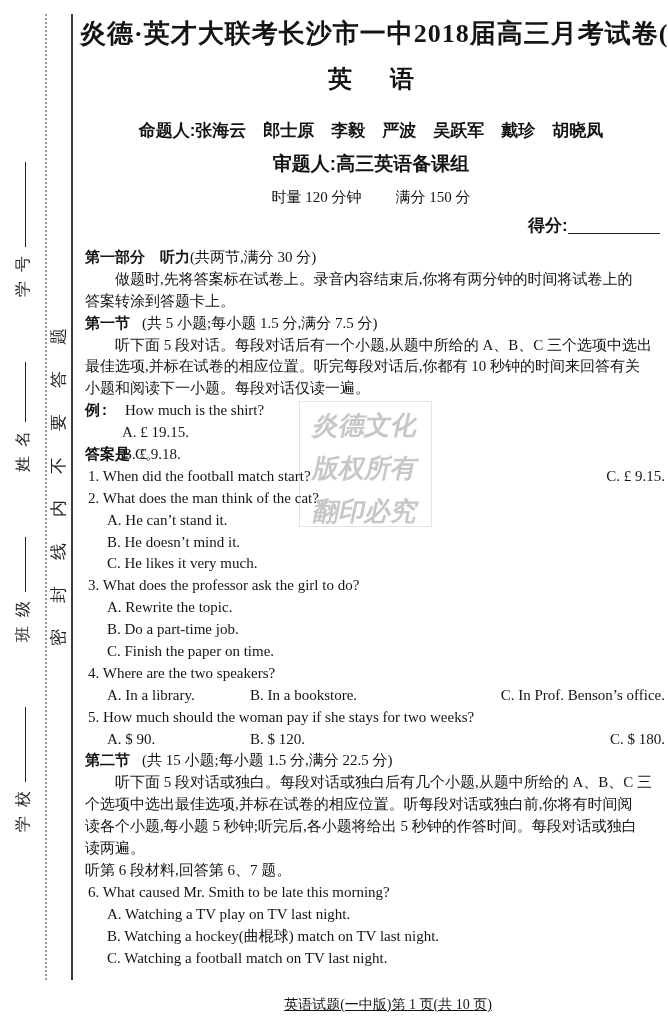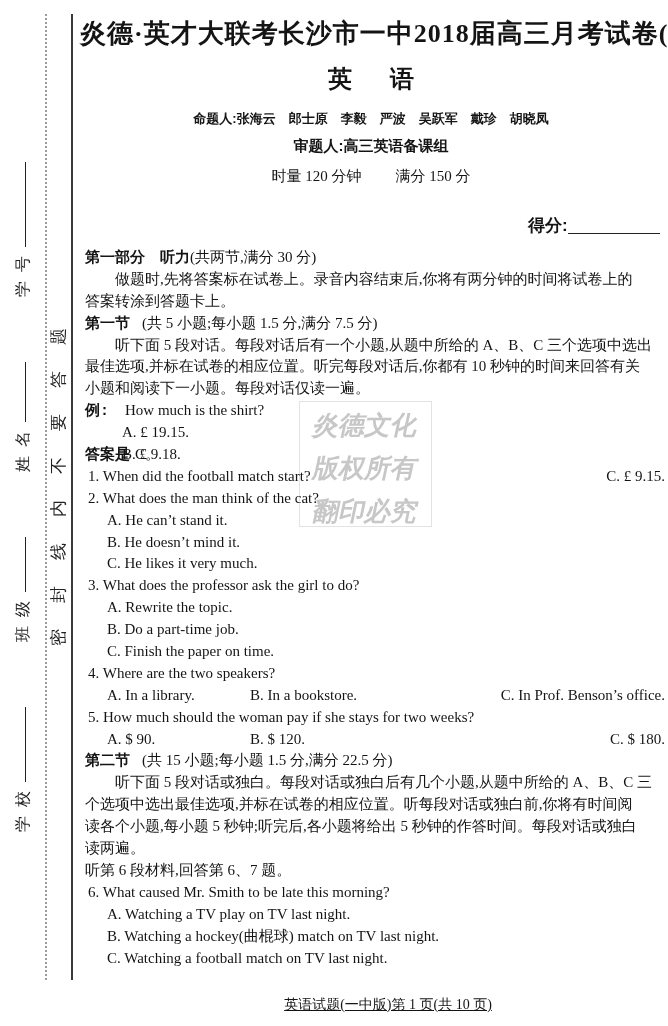--- a/index.html
+++ b/index.html
@@ -33,23 +33,23 @@
     transform:rotate(-90deg); transform-origin:0 0;
     font-size:17px; letter-spacing:26px; line-height:20px; white-space:nowrap;
     color:#222; z-index:1;
   }
 
   
   .header { position:absolute; left:80px; top:16px; width:582px; text-align:center; z-index:2; }
   .title { font-size:26px; font-weight:bold; letter-spacing:1px; white-space:nowrap; }
   .subject { font-size:24px; font-weight:bold; letter-spacing:38px; padding-left:38px;
     margin-top:12px; font-family:"Liberation Sans", sans-serif; }
-  .setters { font-size:13px; font-weight:bold; margin-top:15px; white-space:nowrap;
+  .setters { font-size:17px; font-weight:bold; margin-top:24px; white-space:nowrap;
     font-family:"Liberation Sans", sans-serif; }
-  .reviewers { font-size:15px; font-weight:bold; margin-top:9px;
+  .reviewers { font-size:19px; font-weight:bold; margin-top:9px;
     font-family:"Liberation Sans", sans-serif; }
   .duration { font-size:15px; margin-top:11px; }
   .dur-gap { display:inline-block; width:34px; }
 
   .score-line { position:absolute; left:528px; top:214px; font-size:17px; font-weight:bold;
     font-family:"Liberation Sans", sans-serif; z-index:2; white-space:nowrap; }
   .score-blank { display:inline-block; width:92px; height:1px; border-bottom:1.4px solid #222;
     vertical-align:-3px; }
 
   

